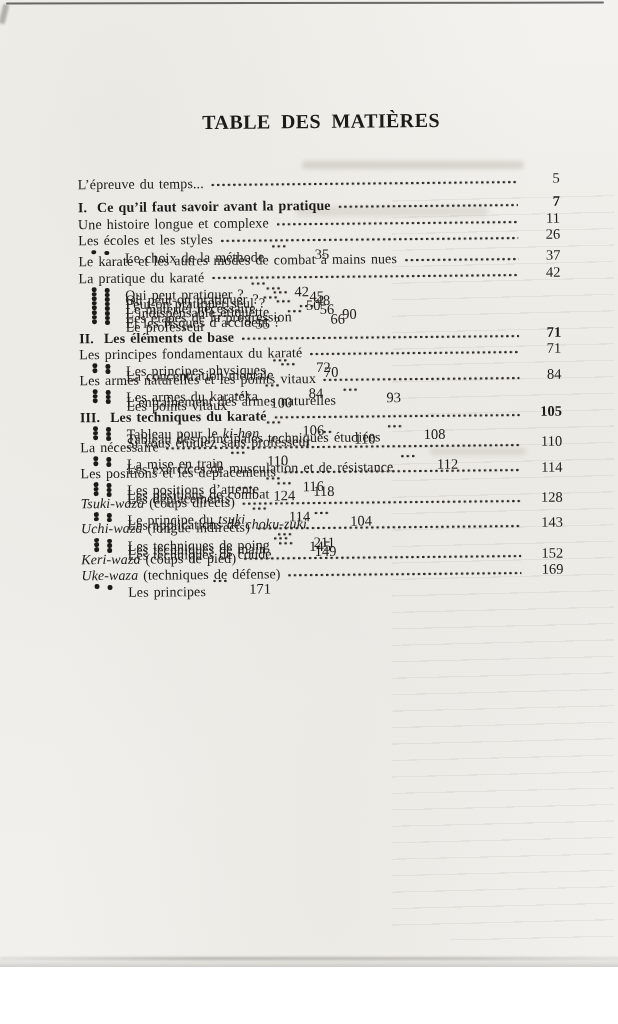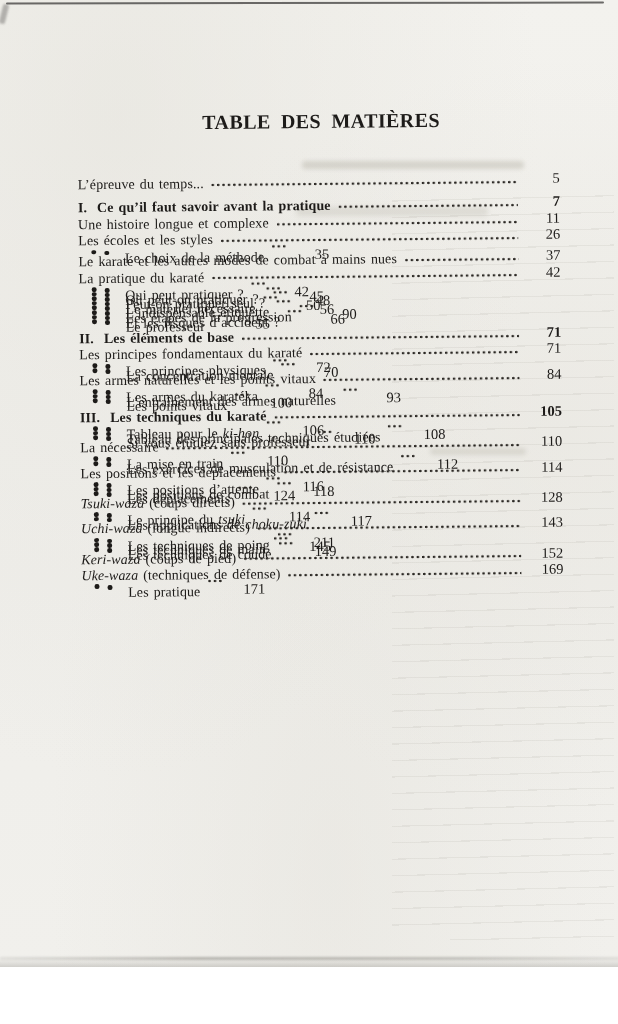--- a/index.html
+++ b/index.html
@@ -340,21 +340,21 @@
         <div class="row bullet">
           <span class="bullet"></span>
           <span class="label"><span>Le principe du </span><i>tsuki</i></span>
           <span class="leader"></span>
           <span class="pagenum">114</span>
         </div>
         <div class="row bullet">
           <span class="bullet"></span>
           <span class="label"><span>Les applications de </span><i>choku-zuki</i></span>
           <span class="leader"></span>
-          <span class="pagenum">117</span>
+          <span class="pagenum">104</span>
         </div>
         <div class="row plain">
           <span class="label"><i>Uchi-waza</i><span> (longue indirects)</span></span>
           <span class="leader"></span>
           <span class="pagenum">143</span>
         </div>
         <div class="row bullet">
           <span class="bullet"></span>
           <span class="label"><span>Les techniques de poing</span></span>
           <span class="leader"></span>
@@ -377,21 +377,21 @@
           <span class="leader"></span>
           <span class="pagenum">152</span>
         </div>
         <div class="row plain">
           <span class="label"><i>Uke-waza</i><span> (techniques de défense)</span></span>
           <span class="leader"></span>
           <span class="pagenum">169</span>
         </div>
         <div class="row bullet">
           <span class="bullet"></span>
-          <span class="label"><span>Les pratique</span></span>
+          <span class="label"><span>Les principes</span></span>
           <span class="leader"></span>
           <span class="pagenum">171</span>
         </div>
       </div>
   </div>
 
   <div class="artifact edge-bottom"></div>
   <div class="artifact shadow-bottom"></div>
 </div>
 

